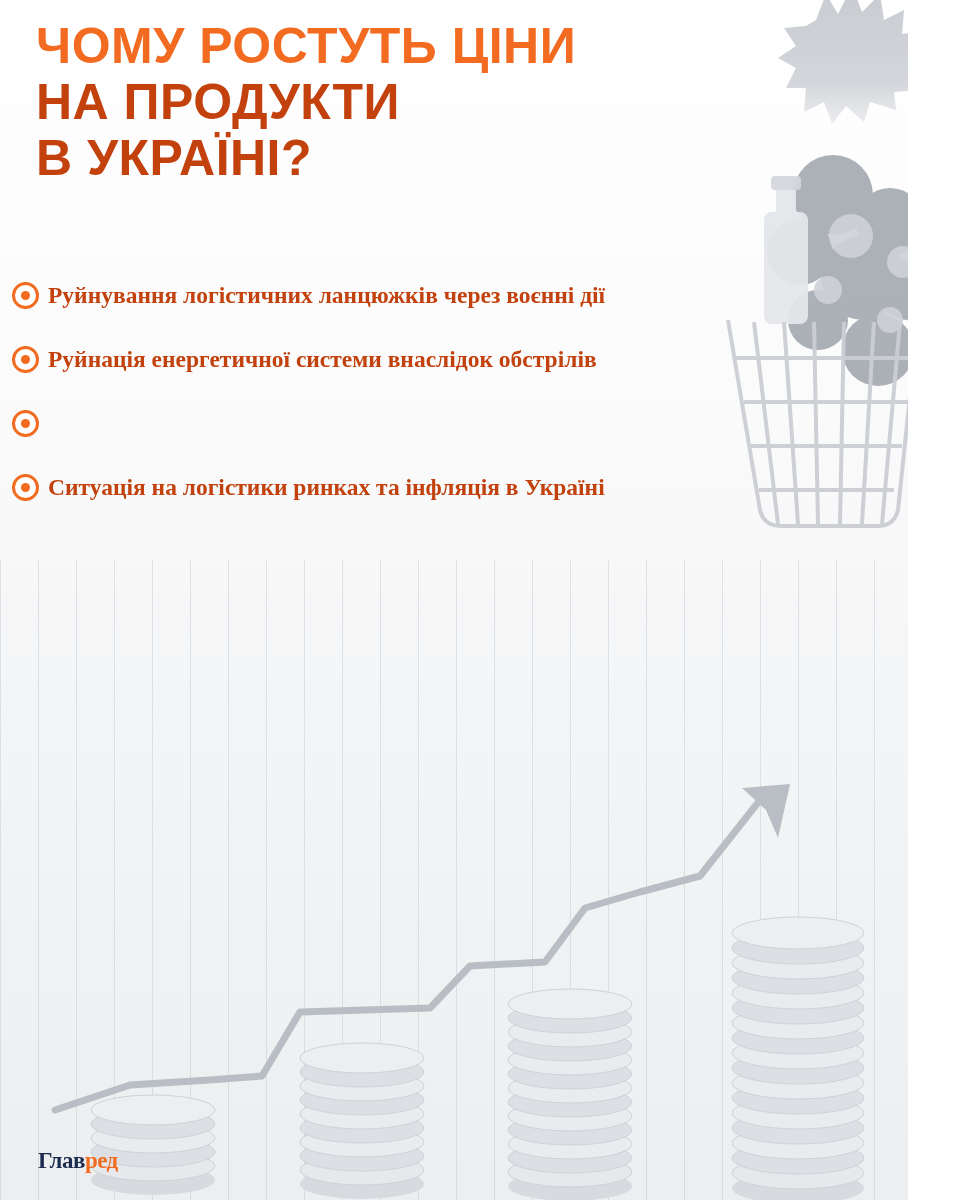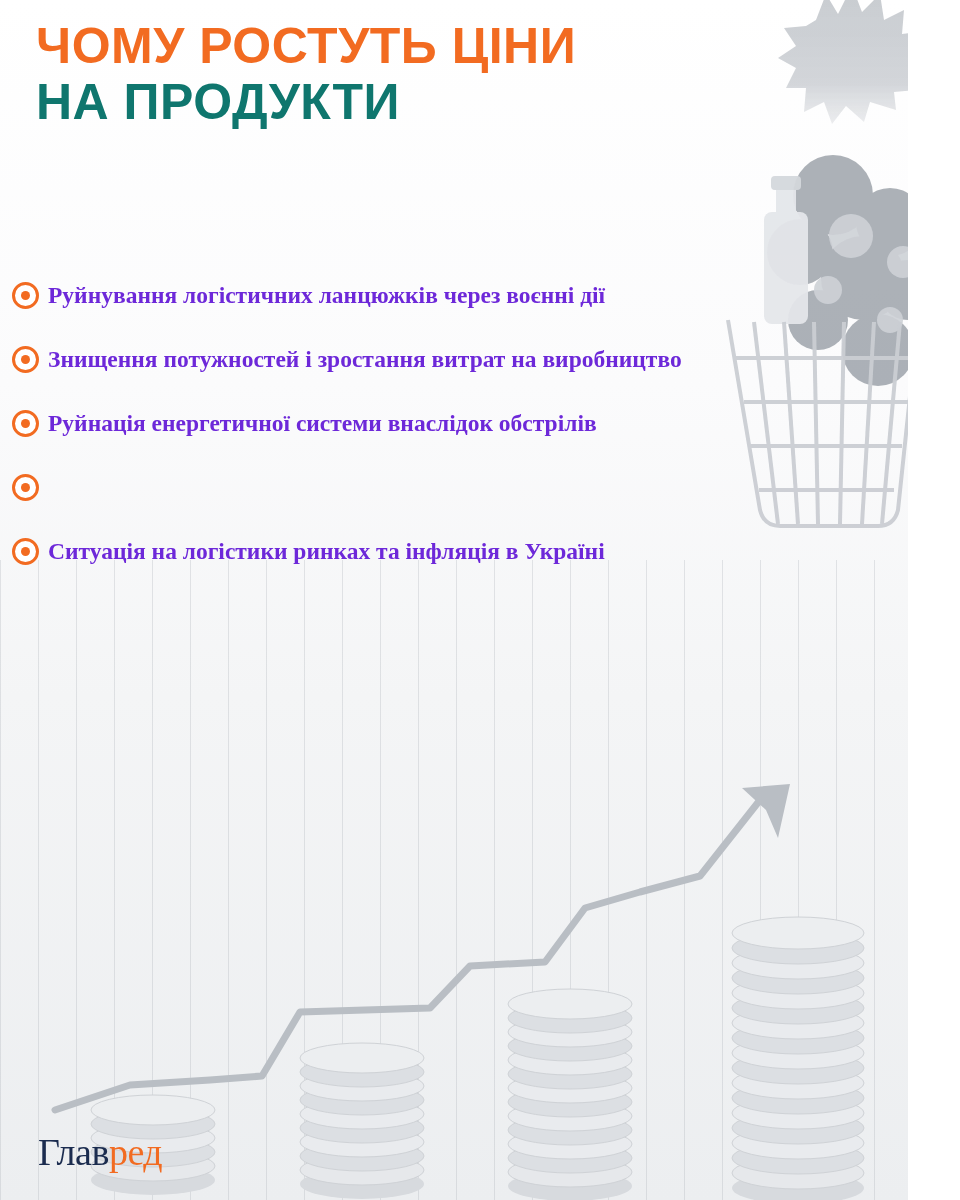--- a/index.html
+++ b/index.html
@@ -71,21 +71,21 @@
   }
   .title-line {
     font-weight: bold;
     font-size: 50px;
     line-height: 1.12;
     letter-spacing: 0.5px;
     margin: 0;
     text-transform: uppercase;
   }
   .title-line.accent { color: #f26b21; }
-  .title-line.dark { color: #0f766e; }
+  .title-line.dark { color: #c2410c; }
   
   .bullets {
     position: absolute;
     left: 12px;
     top: 278px;
     width: 934px;
     z-index: 5;
   }
   .bullet-row {
     display: flex;
@@ -112,32 +112,32 @@
     height: 9px;
     margin-left: -4.5px;
     margin-top: -4.5px;
     border-radius: 50%;
     background: #f26b21;
   }
   .bullet-text {
     font-family: "Liberation Serif", serif;
     font-weight: bold;
     font-size: 23.5px;
-    color: #6d28d9;
+    color: #c2410c;
     line-height: 1.2;
     white-space: nowrap;
   }
   
   .logo {
     position: absolute;
     left: 38px;
     bottom: 26px;
     font-family: "Liberation Serif", serif;
-    font-weight: normal;
-    font-size: 38px;
+    font-weight: bold;
+    font-size: 23px;
     letter-spacing: -0.5px;
     z-index: 6;
   }
   .logo .glav { color: #1b2c4f; }
   .logo .red { color: #f26b21; }
 </style>
 </head>
 <body>
 
 <div class="infographic">
@@ -271,30 +271,27 @@
           <ellipse cx="798" cy="168" rx="66" ry="16" fill="#dcdfe3" stroke="#cfd2d6"></ellipse>
           <ellipse cx="798" cy="153" rx="66" ry="16" fill="#eceef0" stroke="#cfd2d6"></ellipse>
         </g>
       </g>
     </svg>
   </div>
 
   <div class="header">
     <div class="title-line accent">ЧОМУ РОСТУТЬ ЦІНИ</div>
     <div class="title-line dark">НА ПРОДУКТИ</div>
+    <div class="title-line dark">В УКРАЇНІ?</div>
   </div>
 
   <div class="bullets">
     <div class="bullet-row">
       <span class="bullet-dot"></span>
       <span class="bullet-text">Руйнування логістичних ланцюжків через воєнні дії</span>
-    </div>
-    <div class="bullet-row">
-      <span class="bullet-dot"></span>
-      <span class="bullet-text">Знищення потужностей і зростання витрат на виробництво</span>
     </div>
     <div class="bullet-row">
       <span class="bullet-dot"></span>
       <span class="bullet-text">Руйнація енергетичної системи внаслідок обстрілів</span>
     </div>
     <div class="bullet-row">
       <span class="bullet-dot"></span>
     </div>
     <div class="bullet-row">
       <span class="bullet-dot"></span>

